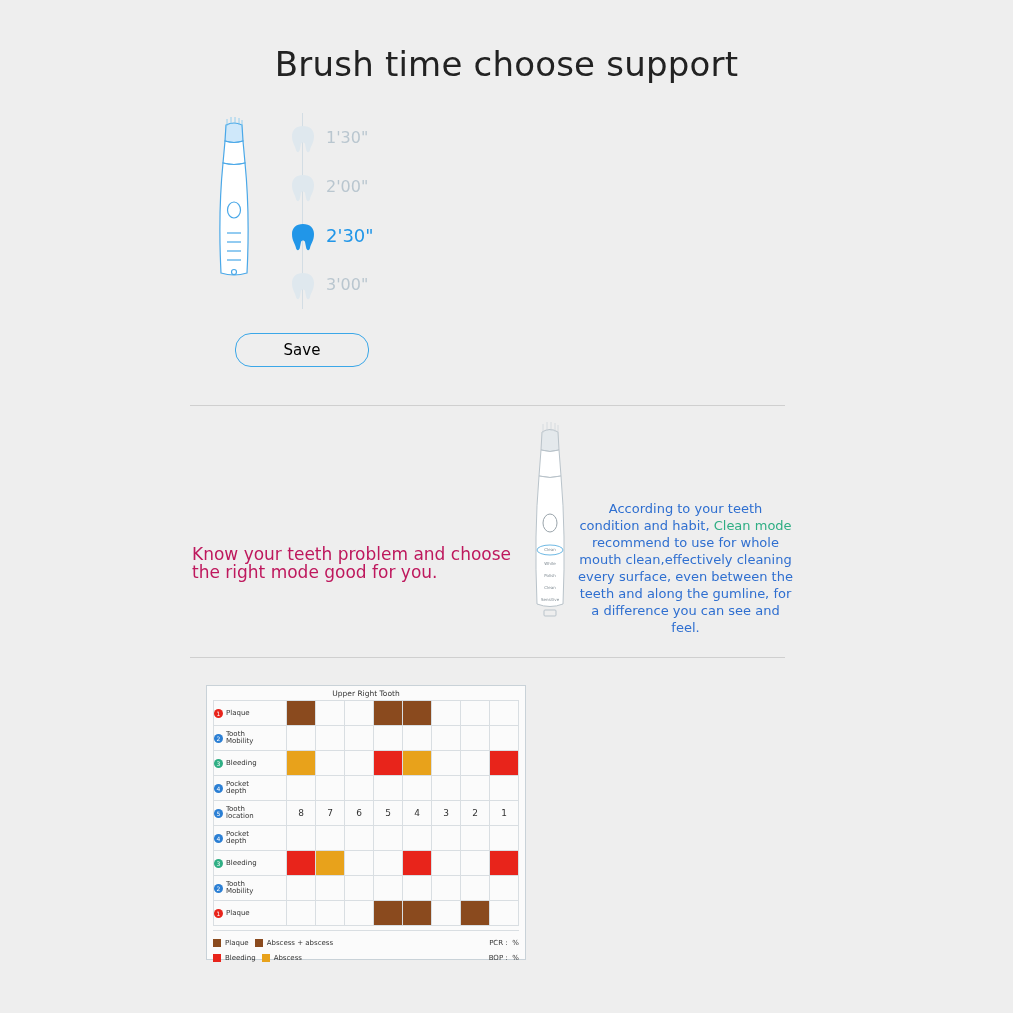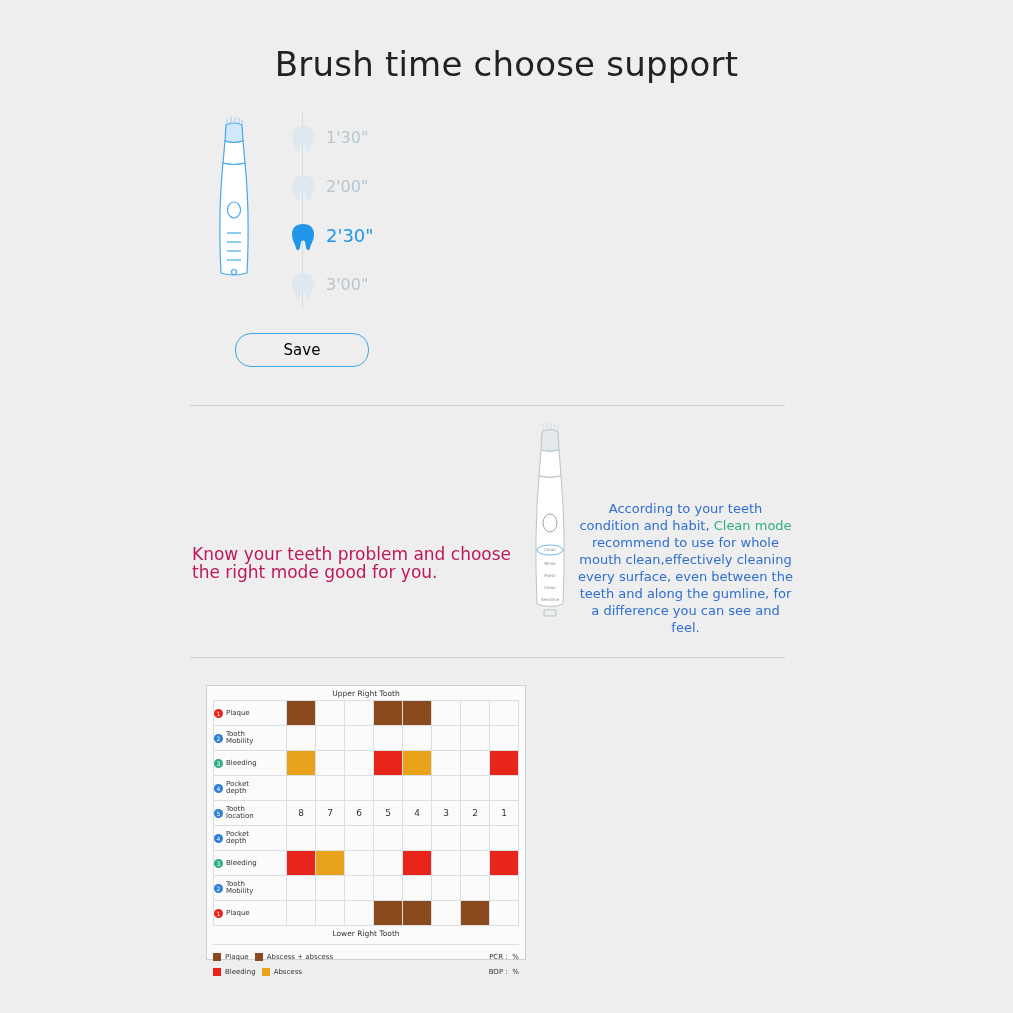--- a/index.html
+++ b/index.html
@@ -514,21 +514,20 @@
           <td></td>
           <td style="background:#8a4a1e"></td>
           <td style="background:#8a4a1e"></td>
           <td></td>
           <td style="background:#8a4a1e"></td>
           <td></td>
         </tr>
       </tbody>
         </table>
 
-      <div class="chart-bottom-label">Lower Right Tooth</div>
 
       <div class="legend">
         <div class="legend-row">
           <span class="legend-item">
             <span class="sw" style="background:#8a4a1e"></span>
             <span>Plaque</span>
           </span>
           <span class="legend-item">
             <span class="sw" style="background:#8a4a1e"></span>
             <span>Abscess + abscess</span>

